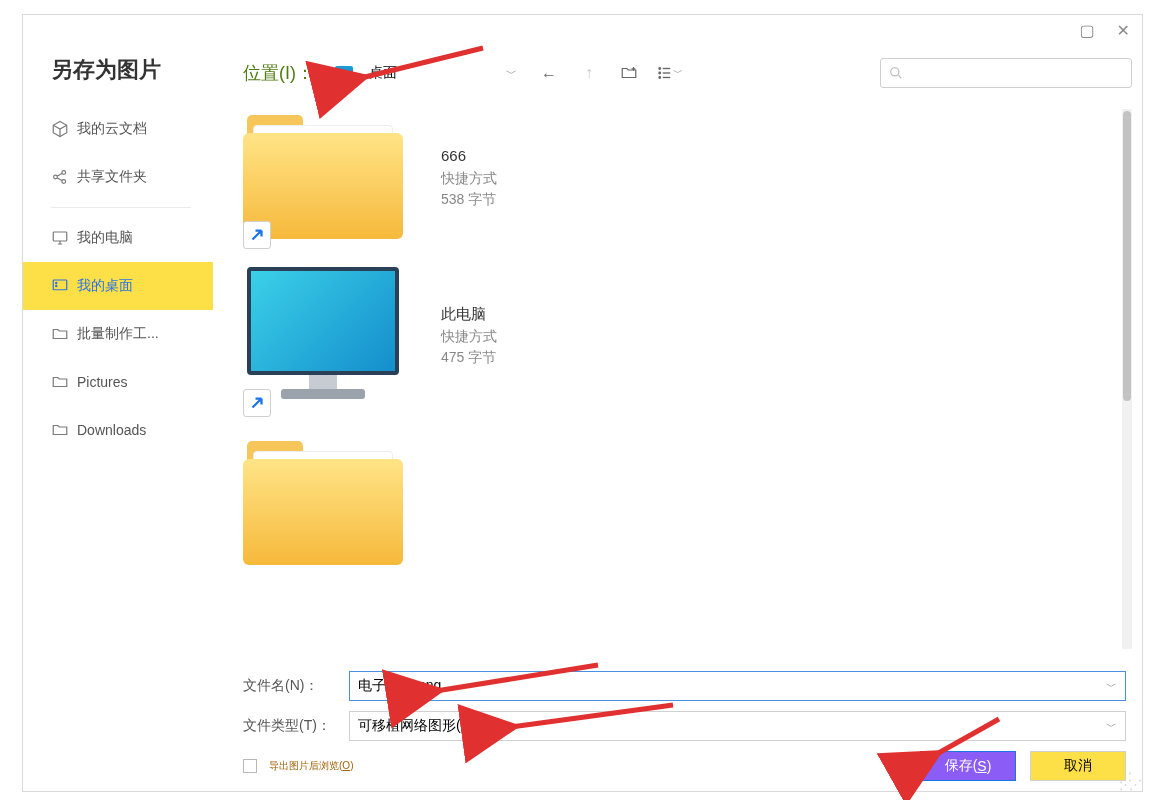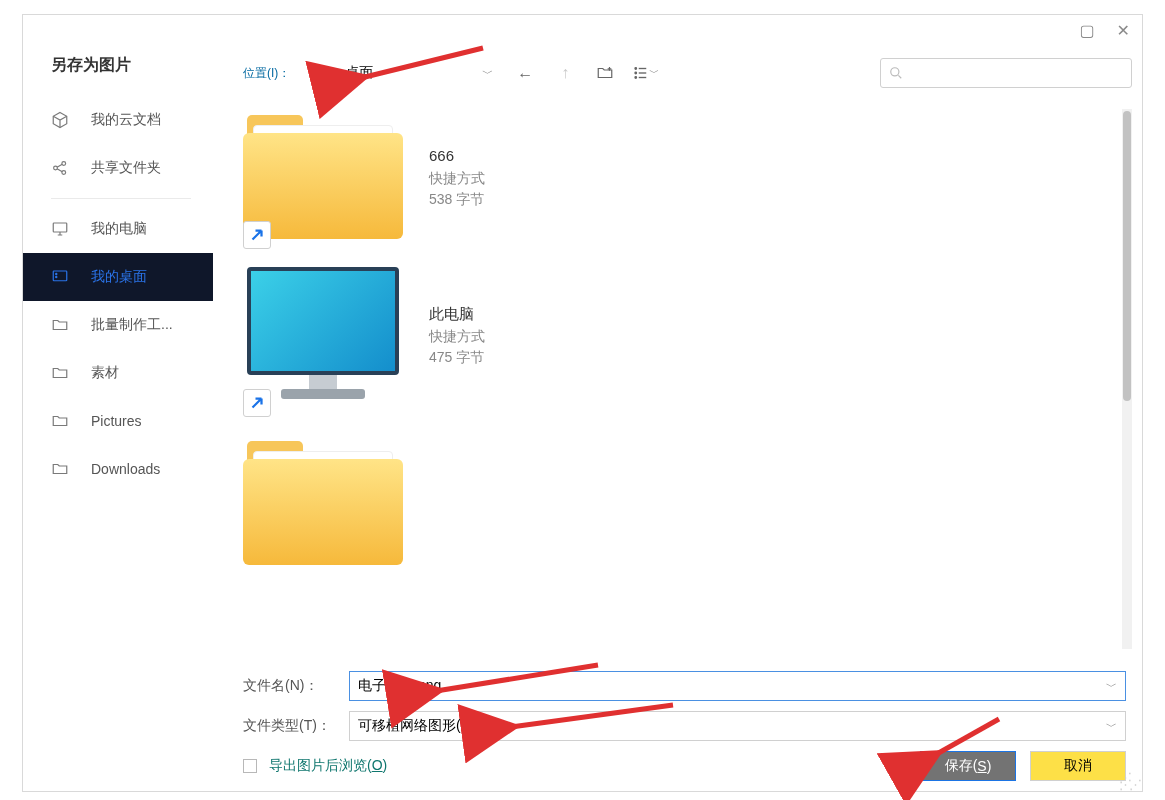--- a/index.html
+++ b/index.html
@@ -1,43 +1,43 @@
 <!DOCTYPE html>
 <html><head>
 <meta charset="utf-8">
 <style>
   *{box-sizing:border-box;margin:0;padding:0;font-family:"Microsoft YaHei","PingFang SC",Arial,sans-serif}
   body{background:#fff;width:1165px;height:800px;overflow:hidden}
   .frame{position:absolute;left:22px;top:14px;width:1121px;height:778px;border:1px solid #d9d9d9;background:#fff}
   .winctl{position:absolute;right:12px;top:6px;display:flex;gap:22px;color:#8a8a8a;font-size:16px}
   .winctl span{cursor:pointer}
   .sidebar{position:absolute;left:0;top:30px;width:190px}
-  .title{font-size:16px;font-weight:700;color:#333;padding:10px 0 20px 28px}
+  .title{font-size:22px;font-weight:700;color:#333;padding:10px 0 20px 28px}
   .navlist{display:flex;flex-direction:column}
-  .navitem{display:flex;align-items:center;gap:22px;height:48px;padding-left:28px;font-size:14px;color:#555;cursor:pointer;white-space:nowrap;overflow:hidden;text-overflow:ellipsis}
-  .navitem.sel{background:#0f172a;color:#2a73e8}
+  .navitem{display:flex;align-items:center;gap:8px;height:48px;padding-left:28px;font-size:14px;color:#555;cursor:pointer;white-space:nowrap;overflow:hidden;text-overflow:ellipsis}
+  .navitem.sel{background:#fde047;color:#2a73e8}
   .navitem .ic{width:18px;height:18px;display:inline-flex;align-items:center;justify-content:center;color:#7a7a7a;flex-shrink:0}
   .navitem.sel .ic{color:#2a73e8}
   .divider{height:1px;background:#eaeaea;margin:6px 22px 6px 28px}
 
   .main{position:absolute;left:200px;top:36px;right:10px;bottom:10px;display:flex;flex-direction:column}
   .toolbar{display:flex;align-items:center;gap:10px;height:44px;width:100%}
-  .tlabel{font-size:12px;color:#0369a1;padding:0 4px 0 20px}
+  .tlabel{font-size:18px;color:#4d7c0f;padding:0 4px 0 20px}
   .locsel{display:flex;align-items:center;gap:16px;border:1px solid transparent;padding:2px 6px;width:196px;height:28px;cursor:pointer;font-size:14px}
   .locsel .deskicon{width:18px;height:14px;background:linear-gradient(#1aa0d8,#0f7ab8);border-radius:2px}
   .locsel .chev{margin-left:auto;color:#888;font-size:11px}
   .tbtn{width:30px;height:30px;display:flex;align-items:center;justify-content:center;color:#666;cursor:pointer;font-size:16px}
   .tbtn.dis{color:#c9c9c9;cursor:default}
   .search{margin-left:auto;width:252px;height:30px;border:1px solid #d0d0d0;border-radius:3px;display:flex;align-items:center;padding:0 8px;color:#bbb}
   .search input{border:none;outline:none;flex:1;font-size:13px;margin-left:6px}
 
   .files{flex:1;position:relative;overflow:hidden;margin-top:14px}
   .scroll{position:absolute;right:0;top:0;width:10px;height:540px;background:#f1f1f1}
   .scroll .thumb{position:absolute;left:1px;top:2px;width:8px;height:290px;background:#c2c2c2;border-radius:4px}
-  .row{display:flex;gap:16px;padding-left:20px;margin-bottom:10px;align-items:flex-start}
+  .row{display:flex;gap:28px;padding-left:20px;margin-bottom:10px;align-items:flex-start}
   .thumbwrap{position:relative;width:170px}
   .meta{padding-top:36px}
   .fname{font-size:15px;color:#333;line-height:1.5}
   .fsub{font-size:14px;color:#888;line-height:1.5}
   .scut{position:absolute;left:0;bottom:-10px;width:28px;height:28px;border:1px solid #d0d0d0;background:#fff;border-radius:3px;display:flex;align-items:center;justify-content:center}
   .scut svg{width:18px;height:18px}
   
   .folder{width:160px;height:130px;position:relative}
   .folder .tab{position:absolute;left:4px;top:6px;width:56px;height:20px;background:#f7c65a;border-radius:5px 5px 0 0}
   .folder .innerpage{position:absolute;left:10px;top:16px;width:140px;height:22px;background:#fff;border-radius:4px;border:1px solid #eee}
@@ -49,25 +49,25 @@
   .monitor .base{position:absolute;left:38px;top:122px;width:84px;height:10px;background:#9aa3ab;border-radius:3px}
 
   .bottom{padding:10px 6px 0 20px}
   .frow{display:flex;align-items:center;gap:14px;margin-bottom:10px}
   .flabel{font-size:14px;color:#555;width:92px}
   .finput{flex:1;height:30px;border:1px solid #4a90e2;padding:13px 8px;font-size:14px;display:flex;align-items:center;justify-content:space-between;background:#fff}
   .fselect{flex:1;height:30px;border:1px solid #d0d0d0;padding:0 8px;font-size:14px;display:flex;align-items:center;justify-content:space-between;background:#fff;cursor:pointer}
   .chev2{color:#888;font-size:11px}
   .actrow{display:flex;align-items:center;gap:12px;margin-top:4px}
   .chk{width:14px;height:14px;border:1px solid #b8b8b8;display:inline-block}
-  .chklabel{font-size:14px;color:#0f766e}
+  .chklabel{font-size:10px;color:#a16207}
   .chklabel u{text-decoration:underline}
   .btns{margin-left:auto;display:flex;gap:14px}
   .btn{width:96px;height:30px;display:flex;align-items:center;justify-content:center;font-size:14px;border:1px solid #d0d0d0;background:#fde047;cursor:pointer}
-  .btn.primary{background:#737373;border-color:#1b74e4;color:#fff}
+  .btn.primary{background:#8b5cf6;border-color:#1b74e4;color:#fff}
   .grip{position:absolute;right:3px;bottom:3px;color:#cfcfcf;font-size:13px;letter-spacing:-3px;line-height:0.5}
 
   
   .arrow{position:absolute;pointer-events:none}
   .arrow svg{overflow:visible}
 </style>
 </head>
 <body>
 
 <div class="frame">
@@ -119,28 +119,20 @@
           </span>
         <span>我的桌面</span>
       </div>
       <div class="navitem">
         <span class="ic">
             <svg viewBox="0 0 24 24" width="18" height="18" fill="none" stroke="currentColor" stroke-width="1.6">
               <path d="M3 6h6l2 2h10v10H3z"></path>
             </svg>
           </span>
         <span>批量制作工...</span>
-      </div>
-      <div class="navitem">
-        <span class="ic">
-            <svg viewBox="0 0 24 24" width="18" height="18" fill="none" stroke="currentColor" stroke-width="1.6">
-              <path d="M3 6h6l2 2h10v10H3z"></path>
-            </svg>
-          </span>
-        <span>素材</span>
       </div>
       <div class="navitem">
         <span class="ic">
             <svg viewBox="0 0 24 24" width="18" height="18" fill="none" stroke="currentColor" stroke-width="1.6">
               <path d="M3 6h6l2 2h10v10H3z"></path>
             </svg>
           </span>
         <span>Pictures</span>
       </div>
       <div class="navitem">

